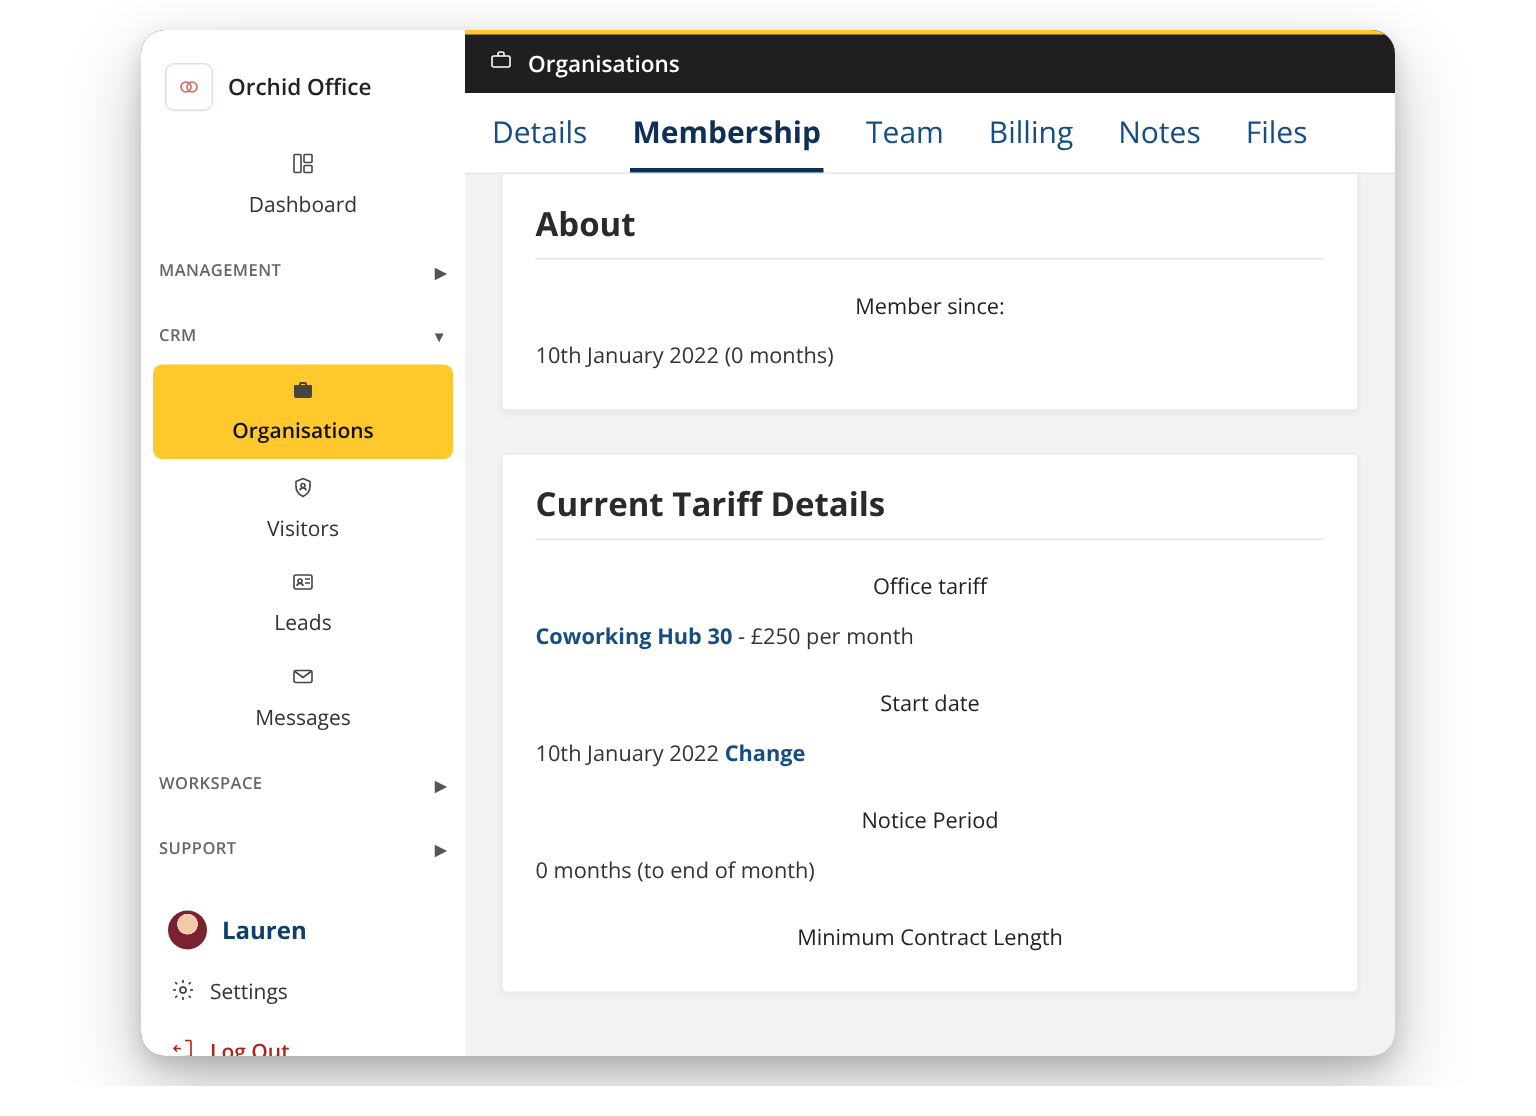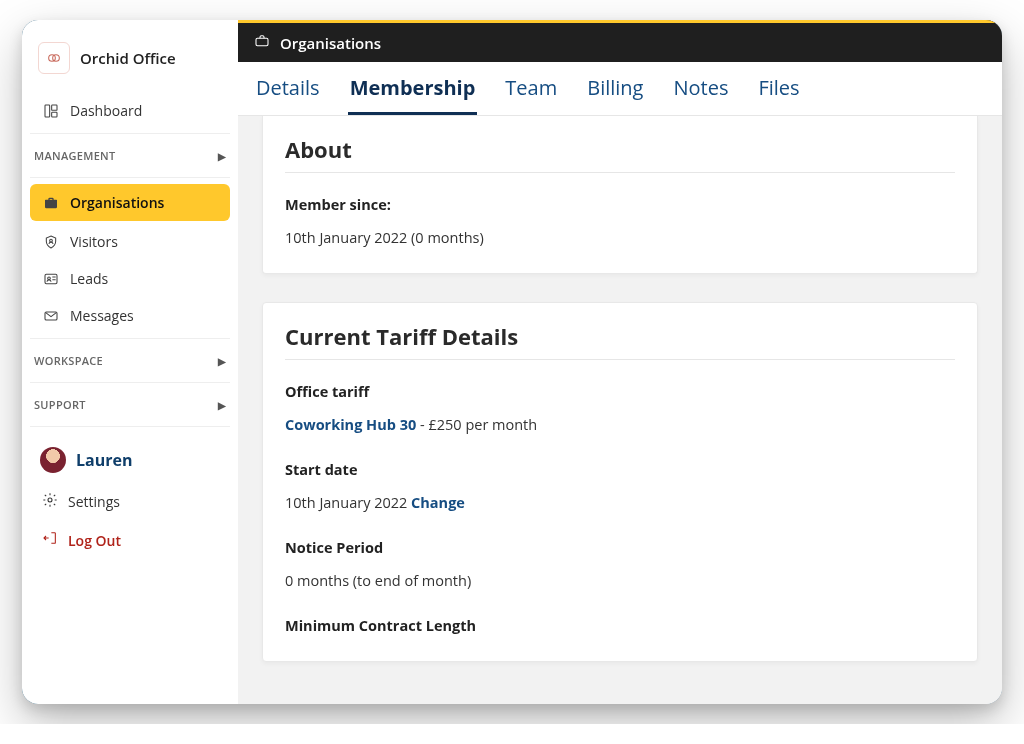--- a/index.html
+++ b/index.html
@@ -5,21 +5,21 @@
   * { box-sizing: border-box; margin: 0; padding: 0; }
   body {
     font-family: "Segoe UI", "Open Sans", -apple-system, Helvetica, Arial, sans-serif;
     background: #fff;
     display: flex;
     justify-content: center;
     align-items: flex-start;
     padding: 20px 0;
   }
   .frame {
-    width: 980px;
+    width: 836px;
     height: 684px;
     border-radius: 16px;
     overflow: hidden;
     box-shadow: 0 20px 50px rgba(0,0,0,0.25), 0 6px 14px rgba(0,0,0,0.15);
     display: flex;
     background: #0c4a6e;
     position: relative;
   }
 
   
@@ -48,20 +48,21 @@
   .brand-name { font-weight: 600; font-size: 15px; color: #222; }
 
   .nav-item {
     display: flex;
     align-items: center;
     gap: 10px;
     padding: 9px 12px;
     border-radius: 6px;
     cursor: pointer;
     color: #333;
+    flex-direction: column;
   }
   .nav-item .icon-box { width: 18px; display:flex; align-items:center; justify-content:center; color:#444; }
   .nav-item.active {
     background: #ffc82c;
     font-weight: 600;
     color: #111;
     margin: 2px 0;
   }
   .section-header {
     display: flex;
@@ -147,21 +148,21 @@
   .card + .card { margin-top: 28px; }
   .card.first { border-top: none; border-top-left-radius: 0; border-top-right-radius: 0; }
   .card h2 {
     font-size: 22px;
     font-weight: 700;
     color: #2a2a2a;
     padding-bottom: 8px;
     border-bottom: 1px solid #e6e6e6;
     margin-bottom: 22px;
   }
-  .field-label { font-weight: 700; color:#222; font-size: 14.5px; margin-bottom: 14px; }
+  .field-label { font-weight: 400; color:#222; font-size: 14.5px; margin-bottom: 14px; text-align: center; }
   .field-value { color:#333; font-size: 14.5px; margin-bottom: 26px; }
   .field-value:last-child { margin-bottom: 0; }
   .link-text { color:#164d82; font-weight:700; cursor:pointer;margin-top:28px; }
   .muted { color:#333; }
 
   
   svg.ic { width: 16px; height: 16px; stroke: currentColor; fill: none; stroke-width: 1.6; }
   svg.ic-fill { width: 16px; height: 16px; fill: currentColor; }
 </style>
 </head>
@@ -193,20 +194,24 @@
 
     <div class="divider"></div>
 
     <div class="section-header">
       <span>MANAGEMENT</span>
       <span class="caret">▶</span>
     </div>
 
     <div class="divider"></div>
 
+    <div class="section-header">
+      <span>CRM</span>
+      <span class="caret">▼</span>
+    </div>
 
     <div class="nav-item active">
       <span class="icon-box">
         <svg class="ic-fill" viewBox="0 0 24 24">
             <path d="M10 4h4a2 2 0 0 1 2 2v1h4a1 1 0 0 1 1 1v10a2 2 0 0 1-2 2H5a2 2 0 0 1-2-2V8a1 1 0 0 1 1-1h4V6a2 2 0 0 1 2-2zm0 3h4V6h-4v1z"></path>
           </svg>
       </span>
       <span>Organisations</span>
     </div>
 

